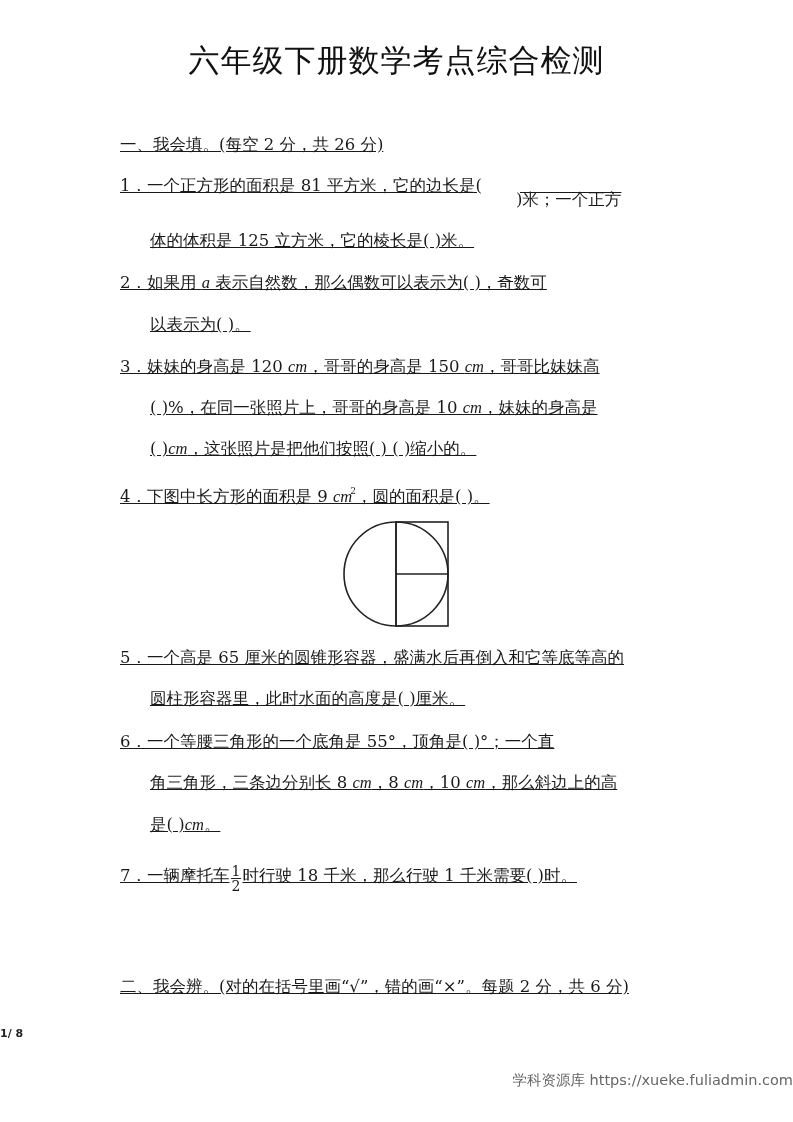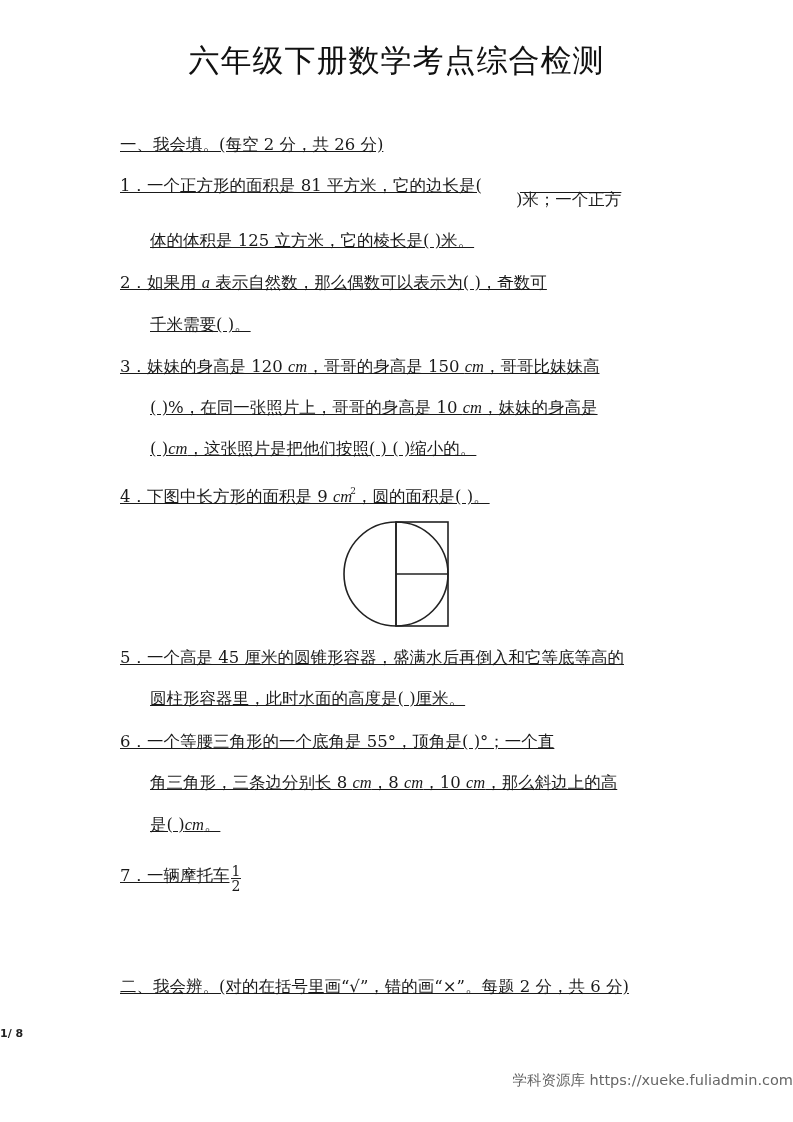--- a/index.html
+++ b/index.html
@@ -31,21 +31,21 @@
 <div class="line" style="top:134px">一、我会填。(每空 2 分，共 26 分)</div>
 
 <div class="line" style="top:175px">
   <span>1．一个正方形的面积是 81 平方米，它的边长是(</span><span class="blank" style="width:34px"></span><span class="low">)米；一个正方</span>
 </div>
 <div class="line indent" style="top:230px">体的体积是 125 立方米，它的棱长是(      )米。</div>
 
 <div class="line" style="top:272px">
   <span>2．如果用 </span><span class="it">a</span><span> 表示自然数，那么偶数可以表示为(            )，奇数可</span>
 </div>
-<div class="line indent" style="top:314px">千米需要(            )。</div>
+<div class="line indent" style="top:314px">以表示为(            )。</div>
 
 <div class="line" style="top:356px">
   <span>3．妹妹的身高是 120 </span><span class="it">cm</span><span>，哥哥的身高是 150 </span><span class="it">cm</span><span>，哥哥比妹妹高</span>
 </div>
 <div class="line indent" style="top:397px">
   <span>(      )%，在同一张照片上，哥哥的身高是 10 </span><span class="it">cm</span><span>，妹妹的身高是</span>
 </div>
 <div class="line indent" style="top:438px">
   <span>(      )</span><span class="it">cm</span><span>，这张照片是把他们按照(      )  (      )缩小的。</span>
 </div>
@@ -54,31 +54,31 @@
   <span>4．下图中长方形的面积是 9 </span><span class="it">cm</span><sup class="sq">2</sup><span>，圆的面积是(            )。</span>
 </div>
 
 <svg class="figure" width="112" height="112" viewBox="0 0 112 112">
   <circle cx="56" cy="56" r="52" fill="none" stroke="#222" stroke-width="1.6"></circle>
   <line x1="56" y1="4" x2="56" y2="108" stroke="#222" stroke-width="1.6"></line>
   <rect x="56" y="4" width="52" height="104" fill="none" stroke="#222" stroke-width="1.6"></rect>
   <line x1="56" y1="56" x2="108" y2="56" stroke="#222" stroke-width="1.6"></line>
 </svg>
 
-<div class="line" style="top:647px">5．一个高是 45 厘米的圆锥形容器，盛满水后再倒入和它等底等高的</div>
+<div class="line" style="top:647px">5．一个高是 65 厘米的圆锥形容器，盛满水后再倒入和它等底等高的</div>
 <div class="line indent" style="top:688px">圆柱形容器里，此时水面的高度是(      )厘米。</div>
 
 <div class="line" style="top:731px">6．一个等腰三角形的一个底角是 55°，顶角是(         )°；一个直</div>
 <div class="line indent" style="top:772px">
   <span>角三角形，三条边分别长 8 </span><span class="it">cm</span><span>，8 </span><span class="it">cm</span><span>，10 </span><span class="it">cm</span><span>，那么斜边上的高</span>
 </div>
 <div class="line indent" style="top:814px">
   <span>是(         )</span><span class="it">cm</span><span>。</span>
 </div>
 
 <div class="line" style="top:862px">
-  <span>7．一辆摩托车</span><span class="frac"><span class="num">1</span><span class="den">2</span></span>
+  <span>7．一辆摩托车</span><span class="frac"><span class="num">1</span><span class="den">2</span></span><span>时行驶 18 千米，那么行驶 1 千米需要(         )时。</span>
 </div>
 
 <div class="line" style="top:976px">二、我会辨。(对的在括号里画“√”，错的画“×”。每题 2 分，共 6 分)</div>
 
 <div class="pageno">1/ 8</div>
 <div class="footer">学科资源库 https://xueke.fuliadmin.com</div>
 
 </body></html>

